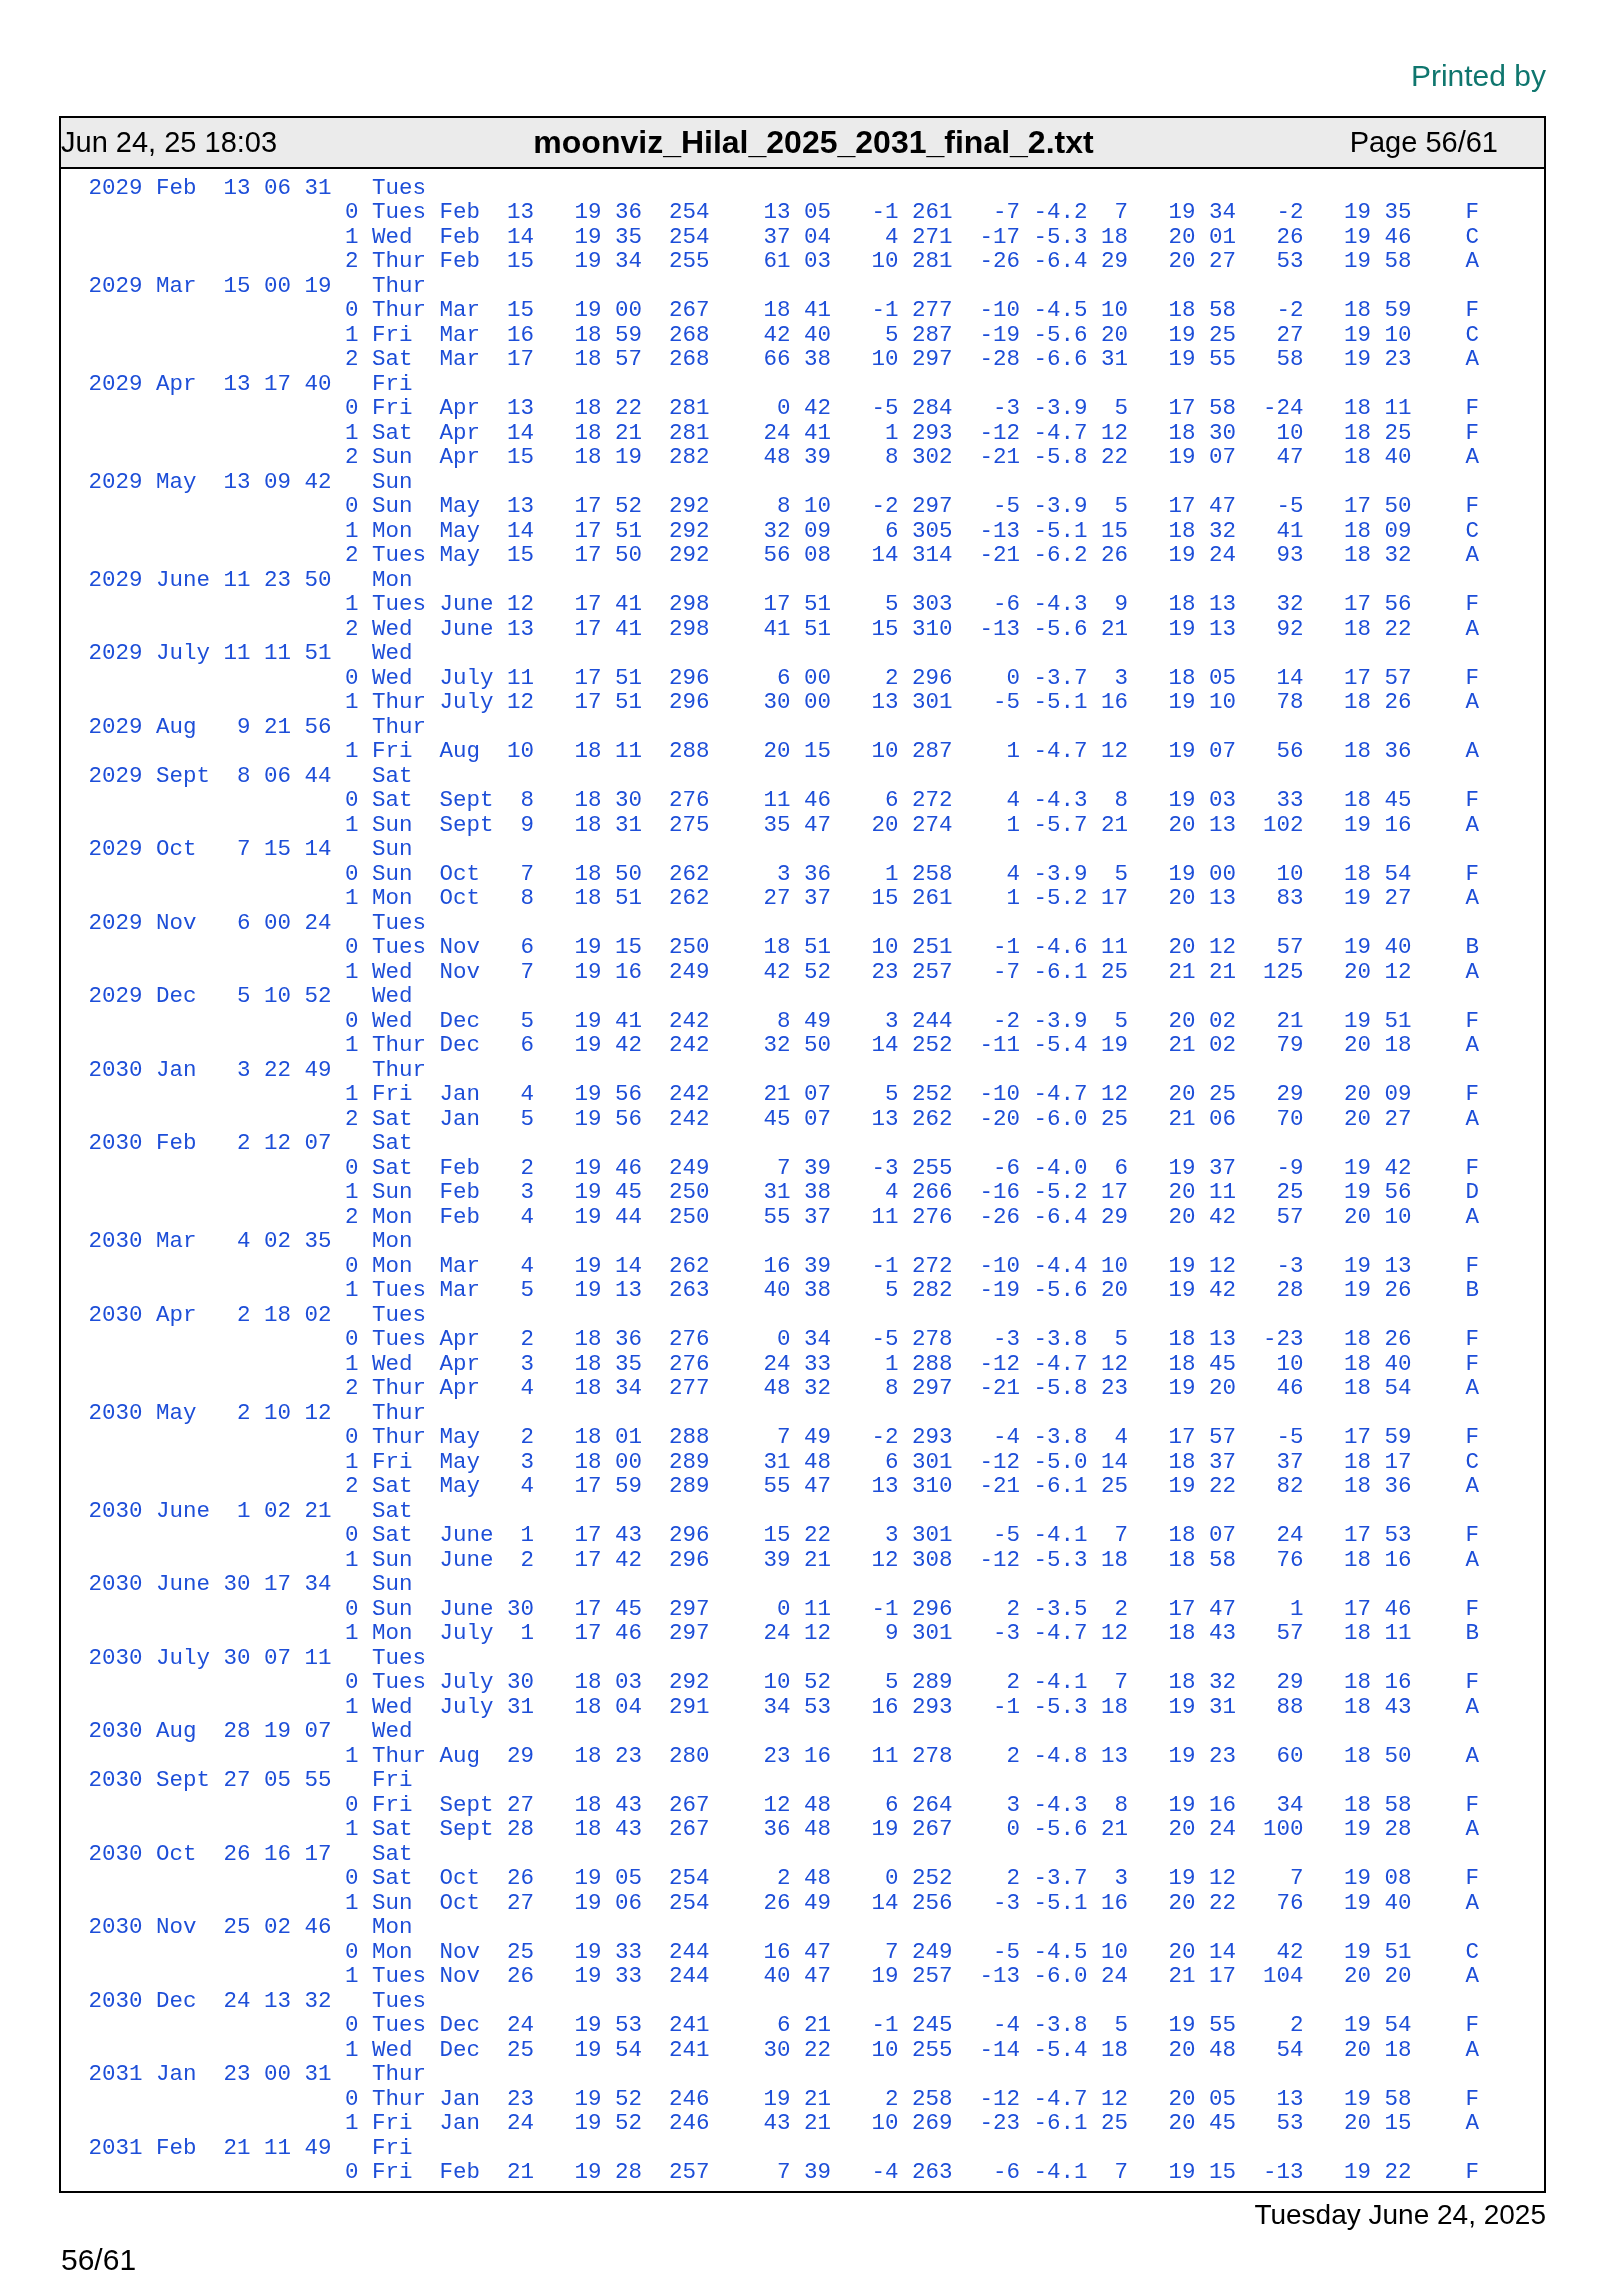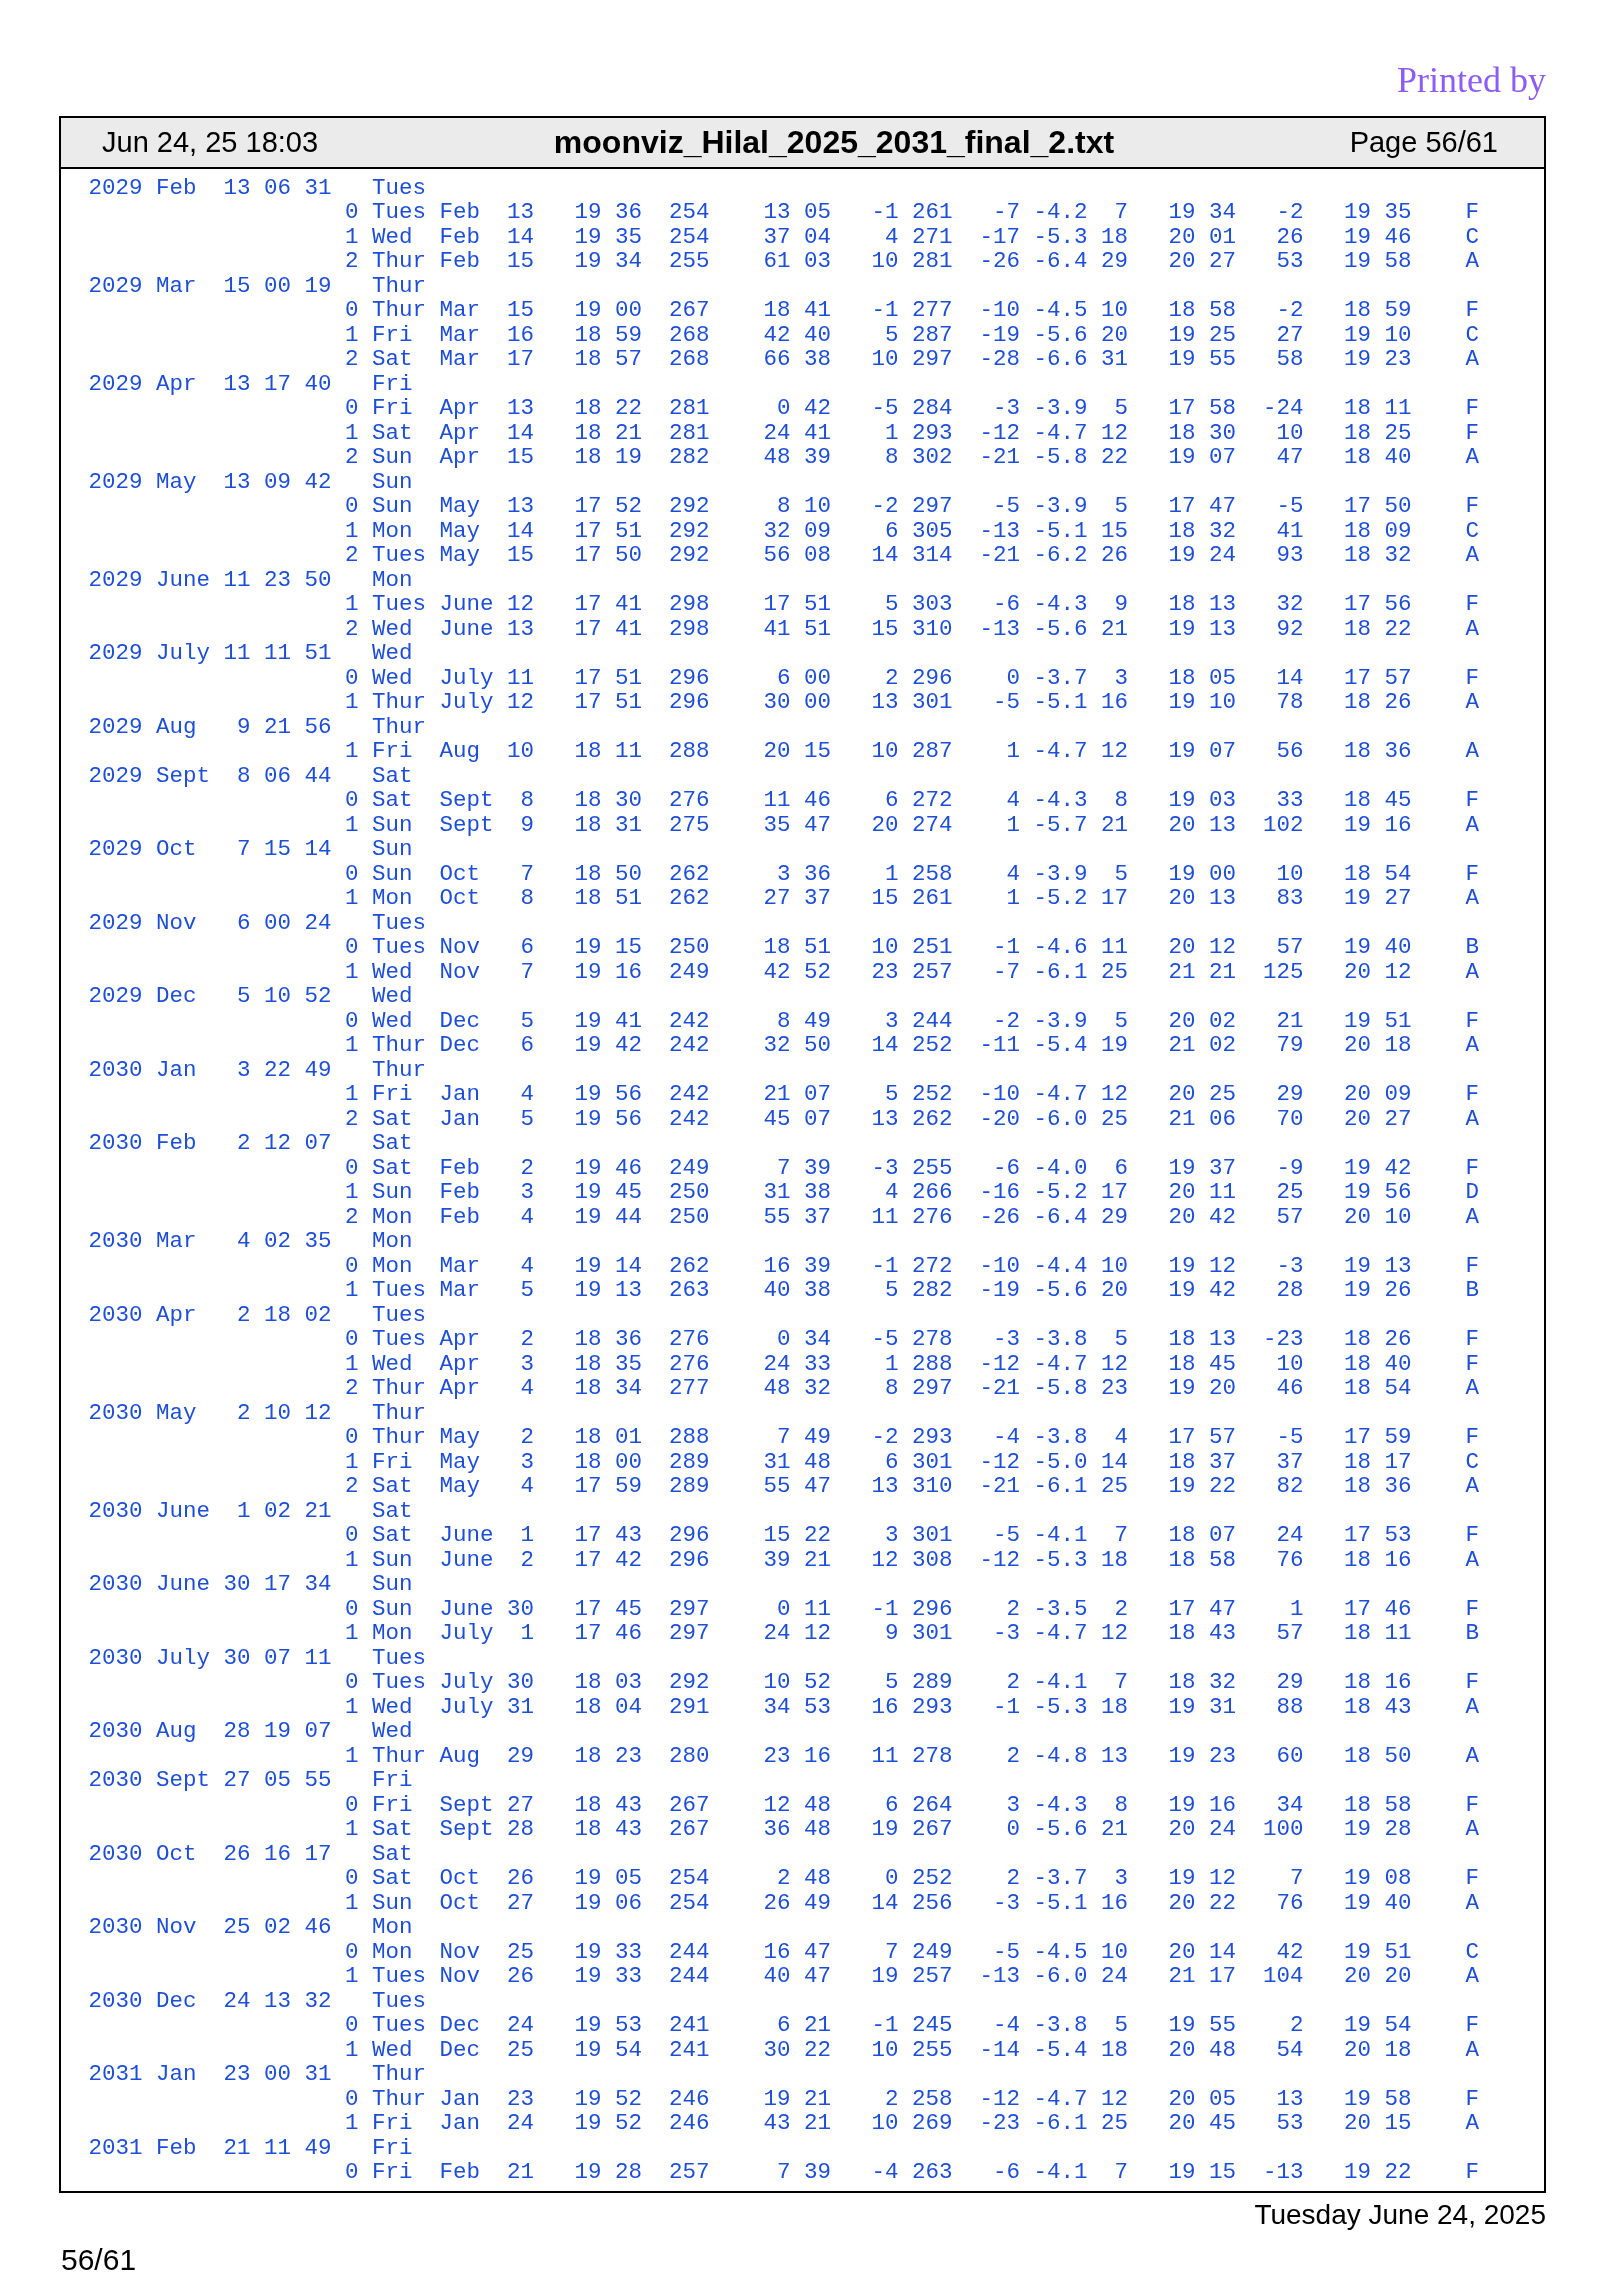--- a/index.html
+++ b/index.html
@@ -3,35 +3,35 @@
 <meta charset="utf-8">
 <style>
   html, body { margin:0; padding:0; }
   body {
     width:1620px; height:2293px; position:relative;
     background:#ffffff; color:#000;
     font-family:"Liberation Sans", sans-serif;
   }
   .printed-by {
     position:absolute; top:59px; right:74px;
-    font-size:36px; color:#8b5cf6;font-family:Liberation Serif, serif;
+    font-size:30px; color:#0f766e;
   }
   .doc-box {
     position:absolute; left:59px; top:116px;
     width:1487px; height:2077px;
     border:2.9px solid #000; box-sizing:border-box;
     background:#ffffff;
   }
   .header-bar {
     height:49px; background:#ebebeb;
     border-bottom:2.9px solid #000;
     display:flex; align-items:center;
     font-size:29px; white-space:nowrap;
   }
-  .header-datetime { padding-left:41px; width:323px; }
+  .header-datetime { width:323px; }
   .file-title { flex:1; text-align:center; font-weight:bold; font-size:32px; }
   .page-indicator { width:255px; text-align:right; padding-right:46px; }
   .file-content {
     margin:0; padding:6.9px 0 0 27.4px;
     font-family:"Liberation Mono", monospace;
     font-size:22.5px; line-height:24.5px;
     white-space:pre; color:#1d4ed8;
   }
   .footer-page {
     position:absolute; left:61px; top:2199px; font-size:30px;margin-top:44px;

